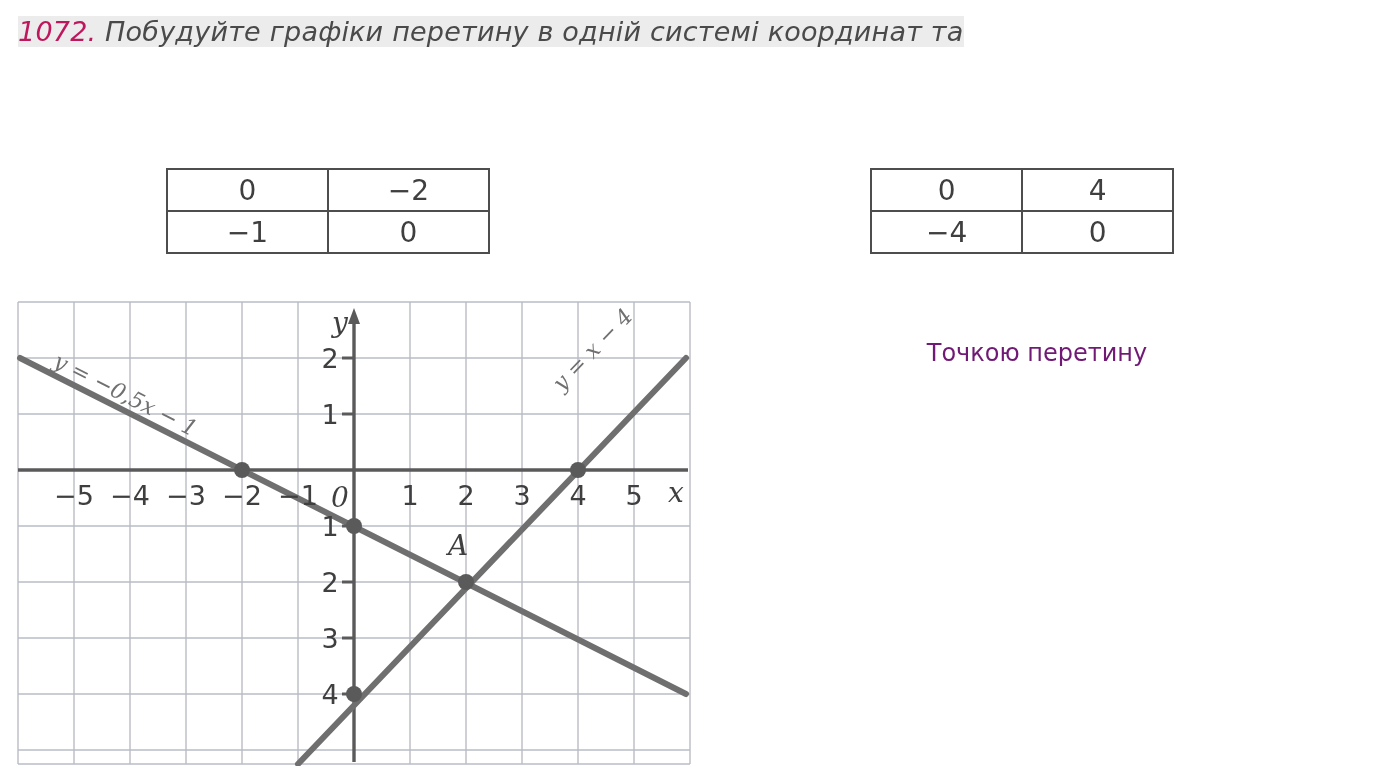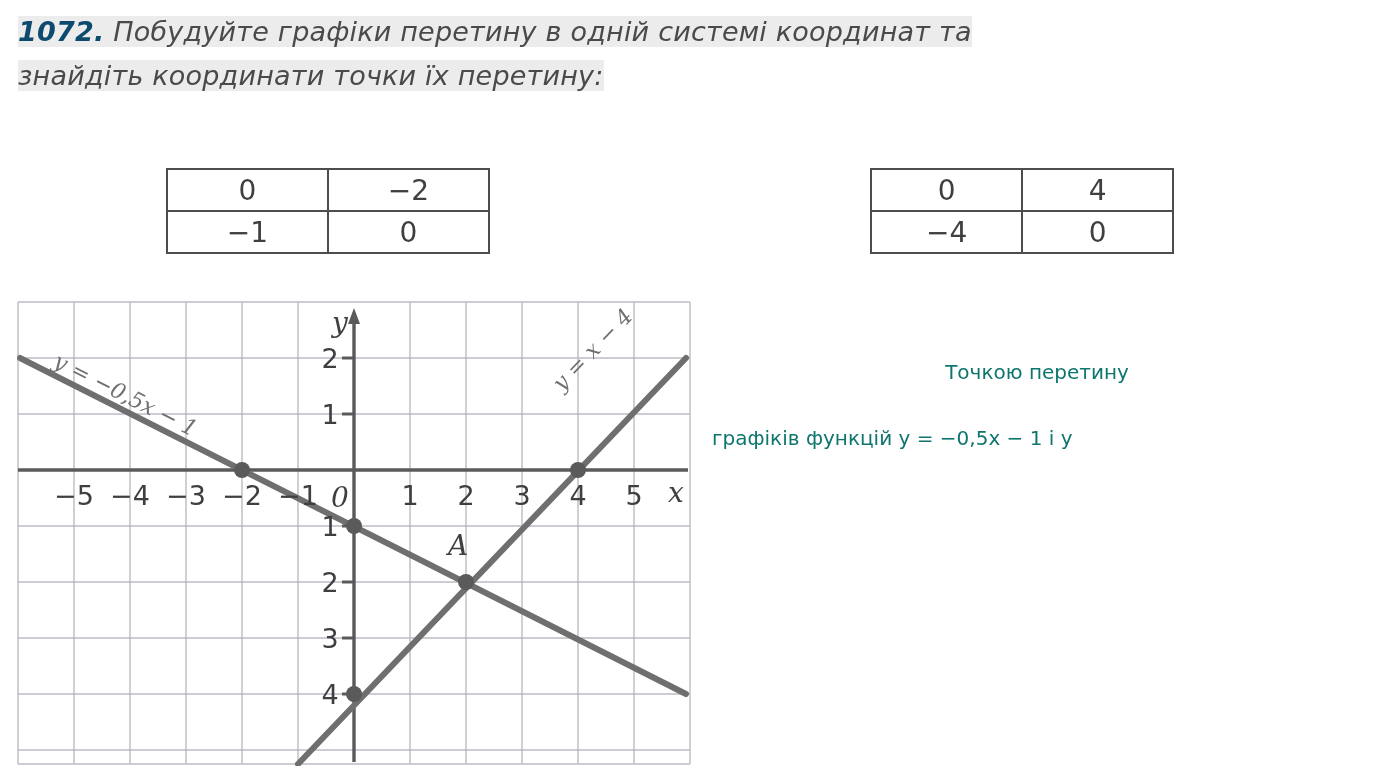--- a/index.html
+++ b/index.html
@@ -28,23 +28,23 @@
     font-size: 27px;
     line-height: 44px;
     color: #4a4a4a;
     letter-spacing: 0.2px;
     white-space: pre;
   }
   .stmt-line span.hl {
     background: #ececec;
   }
   .stmt-num {
-    font-weight: bold;
+    font-weight: normal;
     font-style: italic;
-    color: #0c4a6e;
+    color: #be185d;
   }
 
   
   .val-table {
     position: absolute;
     border-collapse: collapse;
     border: 2px solid #4d4d4d;
   }
   .val-table td {
     border: 2px solid #4d4d4d;
@@ -80,34 +80,32 @@
   }
 
   
   #answer-block {
     position: absolute;
     left: 712px;
     top: 330px;
     width: 650px;
   }
   .ans-line {
-    font-size: 20px;
+    font-size: 24px;
     line-height: 47px;
-    color: #0f766e;
+    color: #701a75;
     white-space: pre;
-    margin-top: 19px;
   }
   .ans-line.center { text-align: center; }
 </style>
 </head>
 <body>
 
 <div id="problem-statement">
   <div class="stmt-line"><span class="hl"><span class="stmt-num">1072.</span> <span>Побудуйте графіки перетину в одній системі координат та</span></span></div>
-  <div class="stmt-line"><span class="hl">знайдіть координати точки їх перетину:</span></div>
 </div>
 
 <table class="val-table" id="table-left">
   <tbody>
       <tr>
     <td>0</td>
     <td>−2</td>
   </tr>
   <tr>
     <td>−1</td>
@@ -212,14 +210,13 @@
 
     <text x="432" y="255" fill="#3f3f3f" font-family="DejaVu Serif, serif" font-style="italic" font-size="28">A</text>
 
     <text x="36" y="66" fill="#707070" font-family="DejaVu Serif, serif" font-style="italic" font-size="22" transform="rotate(26.8 36 66)">y = −0,5x − 1</text>
     <text x="546" y="92" fill="#707070" font-family="DejaVu Serif, serif" font-style="italic" font-size="22" transform="rotate(-46 546 92)">y = x − 4</text>
   </svg>
 </div>
 
 <div id="answer-block">
   <div class="ans-line center">Точкою перетину</div>
-  <div class="ans-line">графіків функцій y = −0,5x − 1 і y</div>
 </div>
 
 </body></html>

